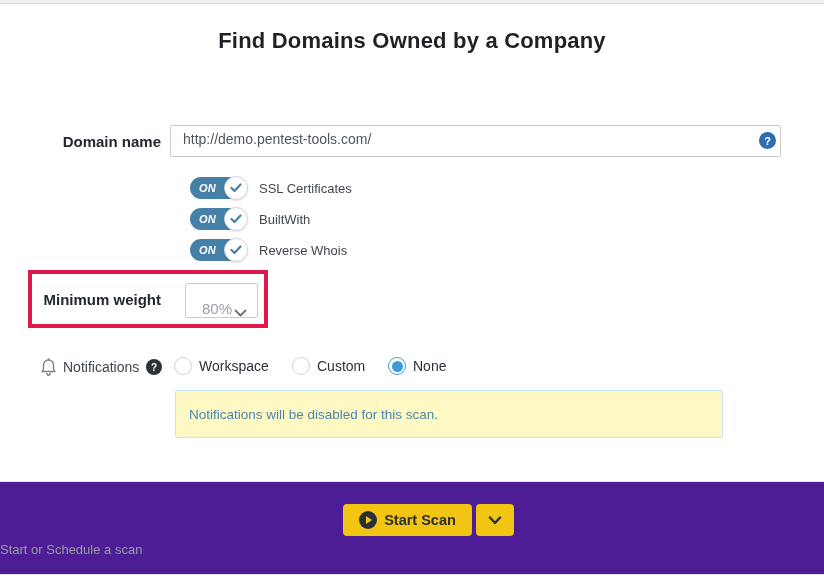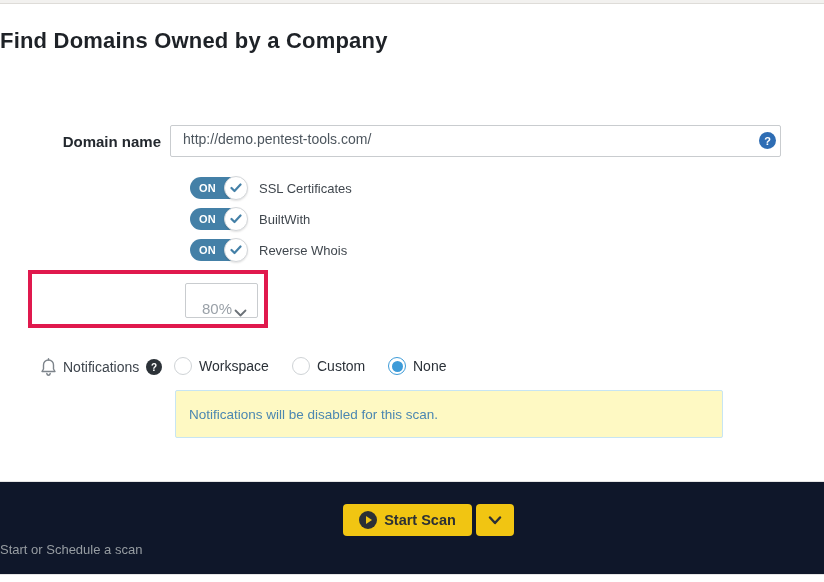--- a/index.html
+++ b/index.html
@@ -3,42 +3,42 @@
 <meta charset="utf-8">
 <style>
   * { margin:0; padding:0; box-sizing:border-box; }
   html,body { background:#ffffff; }
   body { font-family:"Liberation Sans", sans-serif; }
   .page { position:relative; width:824px; height:582px; background:#ffffff; overflow:hidden; }
 
   .top-strip { position:absolute; left:0; top:0; width:824px; height:4px;
     background:#f2f1ef; border-bottom:1px solid #dedcd8; }
 
-  .page-title { position:absolute; left:0; top:28px; width:824px; text-align:left;
+  .page-title { position:absolute; left:0; top:28px; width:824px; text-align:center;
     font-size:22px; font-weight:bold; color:#1e2227; letter-spacing:0.2px; }
 
   .field-label { position:absolute; left:0; width:161px; text-align:right;
     font-size:15px; font-weight:bold; color:#23282e;padding-left:26px; }
 
   
   .domain-input { position:absolute; left:170px; top:125px; width:611px; height:32px;
     border:1px solid #c9cccf; border-radius:2px; background:#fff;
     font-family:"Liberation Sans", sans-serif; font-size:14px; color:#4d565e;
     padding:0 34px 5px 12px; outline:none; }
   .help-badge-blue { position:absolute; left:759px; top:132px; width:17px; height:17px;
     border-radius:50%; background:#2e6db4; color:#ffffff; font-size:11px; font-weight:bold;
     display:flex; align-items:center; justify-content:center; cursor:pointer; }
 
   
   .toggle-row { position:absolute; left:190px; height:24px; display:flex; align-items:center; }
   .toggle { position:relative; width:57px; height:24px; cursor:pointer; flex:0 0 auto; }
   .toggle-pill { position:absolute; left:0; top:1px; width:50px; height:22px;
     background:#4480a7; border-radius:11px; }
   .toggle-on-text { position:absolute; left:9px; top:1px; height:22px; line-height:22px;
-    color:#ffffff; font-size:11px; font-weight:bold; letter-spacing:0.3px; }
+    color:#ffffff; font-size:11px; font-weight:bold; letter-spacing:0.3px;font-style:italic; }
   .toggle-knob { position:absolute; left:34px; top:0; width:24px; height:24px;
     background:#ffffff; border:1px solid #d4d7da; border-radius:50%;
     box-shadow:0 1px 2px rgba(0,0,0,0.12);
     display:flex; align-items:center; justify-content:center; }
   .toggle-knob svg { display:block; }
   .toggle-label { margin-left:12px; font-size:13px; color:#40474e; }
 
   
   .weight-select { position:absolute; left:185px; top:283px; width:73px; height:35px;
     border:1px solid #c9cccf; border-radius:2px; background:#fff; cursor:pointer;
@@ -66,21 +66,21 @@
   .opt-custom { left:292px; }
   .opt-none { left:388px; }
 
   .info-box { position:absolute; left:175px; top:390px; width:548px; height:48px;
     background:#fef9c3; border:1px solid #c7e5f3; border-radius:2px;
     display:flex; align-items:center; padding-left:13px; }
   .info-text { font-size:13.5px; color:#4b87b1; }
 
   
   .footer { position:absolute; left:0; top:481px; width:824px; height:94px;
-    background:#0f172a; border-top:1px solid #e5e5e5; border-bottom:1px solid #e5e5e5; }
+    background:#4c1d95; border-top:1px solid #e5e5e5; border-bottom:1px solid #e5e5e5; }
   .btn-group { position:absolute; left:343px; top:22px; display:flex; }
   .start-scan-btn { width:129px; height:32px; background:#f1c512; border:none; border-radius:4px;
     display:flex; align-items:center; justify-content:center; cursor:pointer;
     font-family:"Liberation Sans", sans-serif; }
   .start-scan-btn .play-icon { margin-right:7px; display:flex; }
   .start-scan-label { font-size:14.5px; font-weight:bold; color:#2b3035; }
   .dropdown-btn { width:38px; height:32px; background:#f1c512; border:none; border-radius:4px;
     margin-left:4px; display:flex; align-items:center; justify-content:center; cursor:pointer; }
   .footer-hint { position:absolute; left:0; top:60px; width:824px; text-align:left;
     font-size:13px; color:#979da2; }
@@ -131,20 +131,21 @@
       <span class="toggle-on-text">ON</span>
       <div class="toggle-knob">
         <svg width="12" height="10" viewBox="0 0 12 10">
             <path d="M1.5 5 L4.5 8 L10.5 1.5" fill="none" stroke="#4480a7" stroke-width="2.2" stroke-linecap="round" stroke-linejoin="round"></path>
           </svg>
       </div>
     </div>
     <span class="toggle-label">Reverse Whois</span>
   </div>
 
+  <label class="field-label" style="top:291px;">Minimum weight</label>
   <div class="weight-select">
     <span class="weight-value">80%</span>
     <svg width="13" height="8" viewBox="0 0 13 8">
         <path d="M1.5 1.5 L6.5 6.5 L11.5 1.5" fill="none" stroke="#6b7177" stroke-width="1.8" stroke-linecap="round" stroke-linejoin="round"></path>
       </svg>
   </div>
   <div class="annotation-rect"></div>
 
   <div class="notif-row">
     <svg class="bell-icon" width="17" height="19" viewBox="0 0 17 19">

